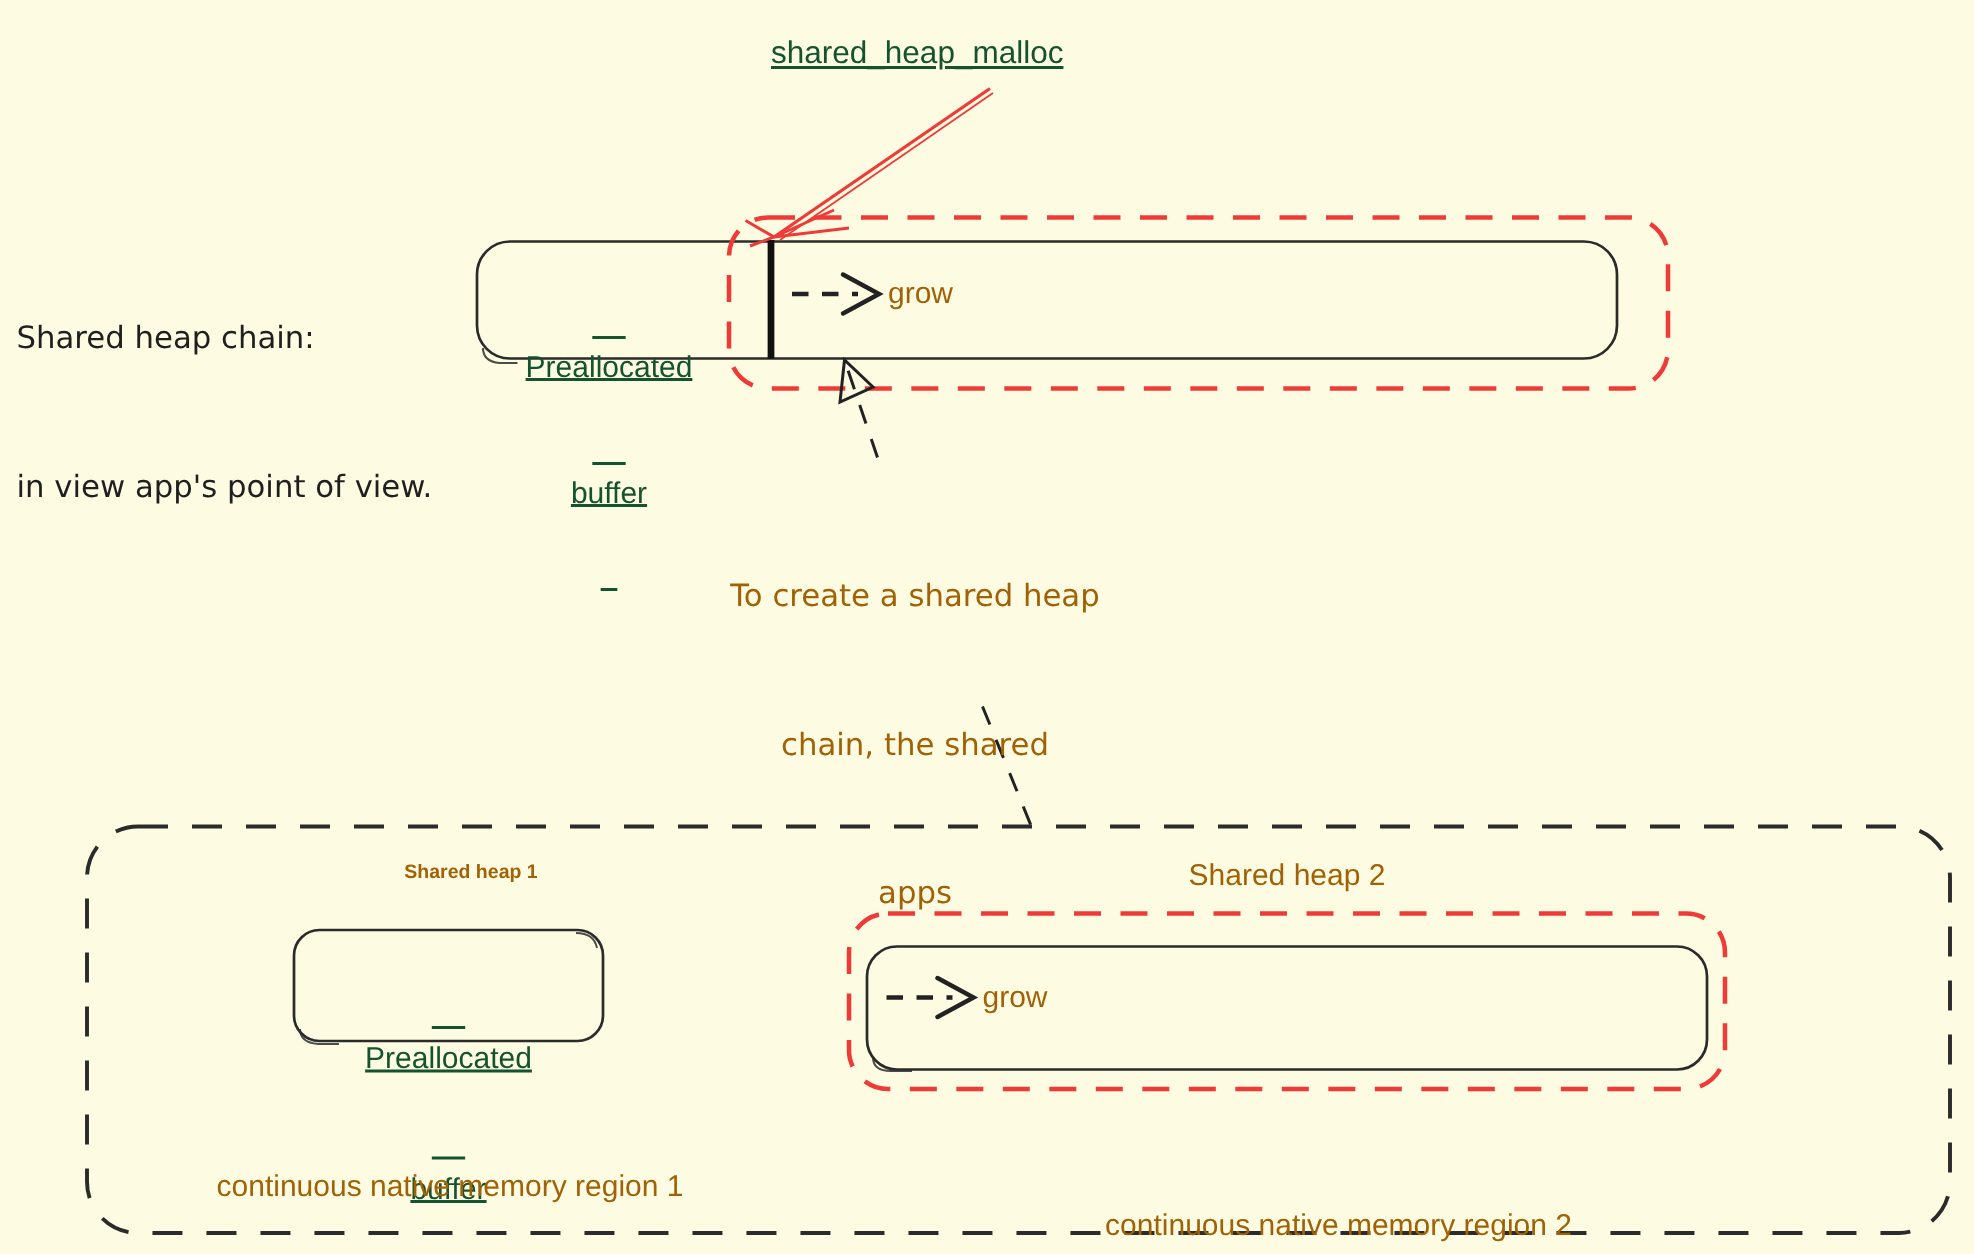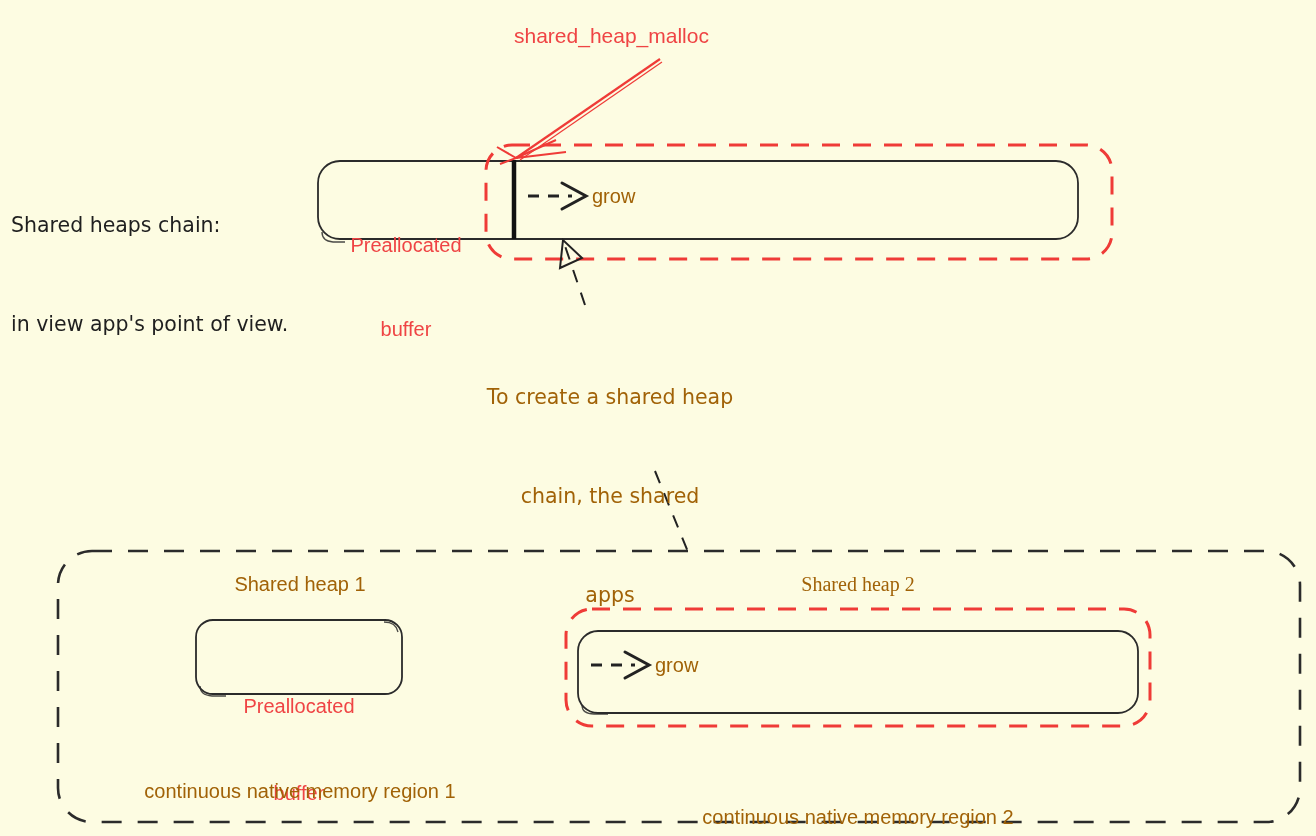--- a/index.html
+++ b/index.html
@@ -25,21 +25,22 @@
     height: 836px;
     pointer-events: none;
   }
   .txt {
     position: absolute;
     color: #a16207;
     white-space: pre;
     line-height: 1.0;
   }
   .red {
-    color: #ef4444;
+    color: #14532d;
+    text-decoration: underline;
   }
   #intro-text {
     left: 11px;
     top: 143px;
     font-size: 20.5px;
     line-height: 33px;
     color: #1f1f1f;
   }
   #intro-text div { white-space: pre; }
 
@@ -71,34 +72,35 @@
     left: 478px;
     top: 315px;
     width: 264px;
     text-align: center;
     font-size: 20.5px;
     line-height: 33px;
   }
   #note-text div { white-space: pre; }
 
   #heap1-title {
-    left: 150px;
+    left: 164px;
     top: 574px;
     width: 300px;
     text-align: center;
-    font-size: 20px;
-    font-family: "Liberation Sans", sans-serif;
+    font-size: 13px;
+    font-family: "Liberation Sans", sans-serif;
+    font-weight: bold;
   }
   #heap2-title {
     left: 708px;
     top: 574px;
     width: 300px;
     text-align: center;
     font-size: 20px;
-    font-family: Liberation Serif, serif;
+    font-family: Liberation Sans, sans-serif;
   }
   #prealloc-bottom {
     left: 212px;
     top: 634px;
     width: 174px;
     text-align: center;
     font-size: 20px;
     line-height: 29px;
     font-family: "Liberation Sans", sans-serif;
   }
@@ -120,21 +122,21 @@
   #region1-caption div { white-space: pre; }
   #region2-caption {
     left: 668px;
     top: 745px;
     width: 380px;
     text-align: center;
     font-size: 20px;
     line-height: 29px;
     font-family: "Liberation Sans", sans-serif;
   }
-  #region2-caption div { white-space: pre; }
+  #region2-caption div { white-space: pre; text-align: right; }
 </style>
 </head>
 <body>
 
 <div id="canvas">
 
   <svg class="layer" viewBox="0 0 1316 836">
 
     <g>
       <rect x="318" y="161" width="760" height="78" rx="22" ry="22" fill="none" stroke="#2b2b2b" stroke-width="1.8"></rect>
@@ -181,21 +183,21 @@
       <path d="M 582 705 Q 582 714 594 714 L 608 714" fill="none" stroke="#2b2b2b" stroke-width="1.3" opacity="0.85"></path>
     </g>
 
     <g>
       <line x1="591" y1="665" x2="635" y2="665" stroke="#222222" stroke-width="3" stroke-dasharray="11 9"></line>
       <path d="M 625 652 L 649 665 L 625 678" fill="none" stroke="#222222" stroke-width="3" stroke-linecap="round" stroke-linejoin="miter"></path>
     </g>
   </svg>
 
   <div class="txt" id="intro-text">
-    <div>Shared heaps chain:</div>
+    <div>Shared heap chain:</div>
     <div>in view app's point of view.</div>
   </div>
 
   <div class="txt red" id="malloc-label">shared_heap_malloc</div>
 
   <div class="txt red" id="prealloc-top">
     <div>Preallocated</div>
     <div>buffer</div>
   </div>
 

